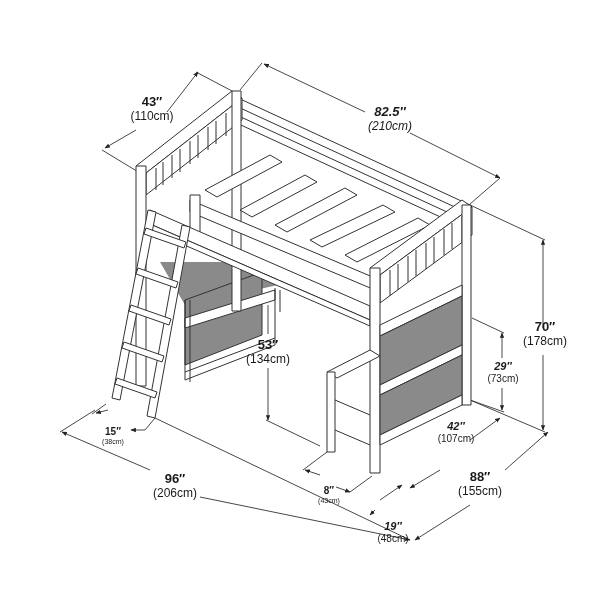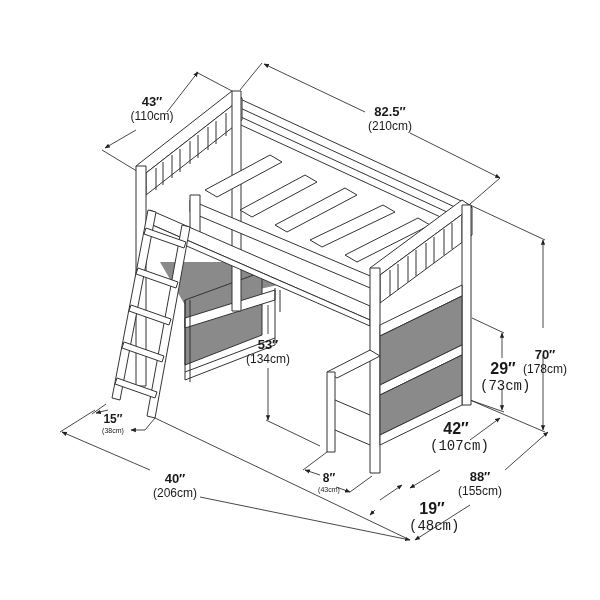--- a/index.html
+++ b/index.html
@@ -3,23 +3,23 @@
 <meta charset="utf-8">
 <style>
   html, body { margin:0; padding:0; background:#ffffff; }
   body { width:600px; height:600px; overflow:hidden; position:relative; font-family:"Liberation Sans", sans-serif; }
   #diagram { position:absolute; left:0; top:0; width:600px; height:600px; }
   .dim { position:absolute; text-align:center; color:#1a1a1a; line-height:1.15; }
   .dim .imp { font-weight:bold; display:block; }
   .dim .met { display:block; }
   .lg .imp { font-size:13px; }
   .lg .met { font-size:12px; }
-  .md .imp { font-size:16px; }
-  .md .met { font-size:14px;font-family:Liberation Mono, monospace; }
-  .sm .imp { font-size:12px; }
+  .md .imp { font-size:11px;font-style:italic; }
+  .md .met { font-size:10px; }
+  .sm .imp { font-size:10px;margin-top:13px; }
   .sm .met { font-size:7px; }
 </style>
 </head>
 <body>
 
 <svg id="diagram" viewBox="0 0 600 600" xmlns="http://www.w3.org/2000/svg">
   <defs>
     <marker id="arr" viewBox="0 0 10 10" refX="9" refY="5" markerWidth="6" markerHeight="6" orient="auto-start-reverse">
       <path d="M0,1 L10,5 L0,9 z" fill="#222"></path>
     </marker>
@@ -156,49 +156,49 @@
       <polygon points="124,342 164,356 162,362 122,348"></polygon>
       <polygon points="117,378 157,392 155,398 115,384"></polygon>
     </g>
   </g>
 </svg>
 
 <div class="dim lg" style="left:122px;top:95px;width:60px;text-align:center;">
   <span class="imp">43″</span>
   <span class="met">(110cm)</span>
 </div>
-<div class="dim lg" style="left:355px;top:105px;width:70px;">
+<div class="dim lg" style="left:355px;top:105px;width:70px;font-style:italic;">
   <span class="imp">82.5″</span>
   <span class="met">(210cm)</span>
 </div>
-<div class="dim lg" style="left:515px;top:320px;width:60px;margin-top:28px;">
+<div class="dim lg" style="left:515px;top:320px;width:60px;">
   <span class="imp">70″</span>
   <span class="met">(178cm)</span>
 </div>
 <div class="dim md" style="left:480px;top:360px;width:46px;">
   <span class="imp">29″</span>
   <span class="met">(73cm)</span>
 </div>
 <div class="dim lg" style="left:238px;top:338px;width:60px;">
   <span class="imp">53″</span>
   <span class="met">(134cm)</span>
 </div>
 <div class="dim sm" style="left:96px;top:413px;width:34px;">
   <span class="imp">15″</span>
   <span class="met">(38cm)</span>
 </div>
 <div class="dim lg" style="left:145px;top:472px;width:60px;">
-  <span class="imp">40″</span>
+  <span class="imp">96″</span>
   <span class="met">(206cm)</span>
 </div>
 <div class="dim sm" style="left:312px;top:472px;width:34px;">
   <span class="imp">8″</span>
   <span class="met">(43cm)</span>
 </div>
-<div class="dim md" style="left:370px;top:500px;width:46px;margin-left:39px;">
+<div class="dim md" style="left:370px;top:520px;width:46px;">
   <span class="imp">19″</span>
   <span class="met">(48cm)</span>
 </div>
 <div class="dim md" style="left:430px;top:420px;width:52px;">
   <span class="imp">42″</span>
   <span class="met">(107cm)</span>
 </div>
 <div class="dim lg" style="left:445px;top:470px;width:70px;">
   <span class="imp">88″</span>
   <span class="met">(155cm)</span>

